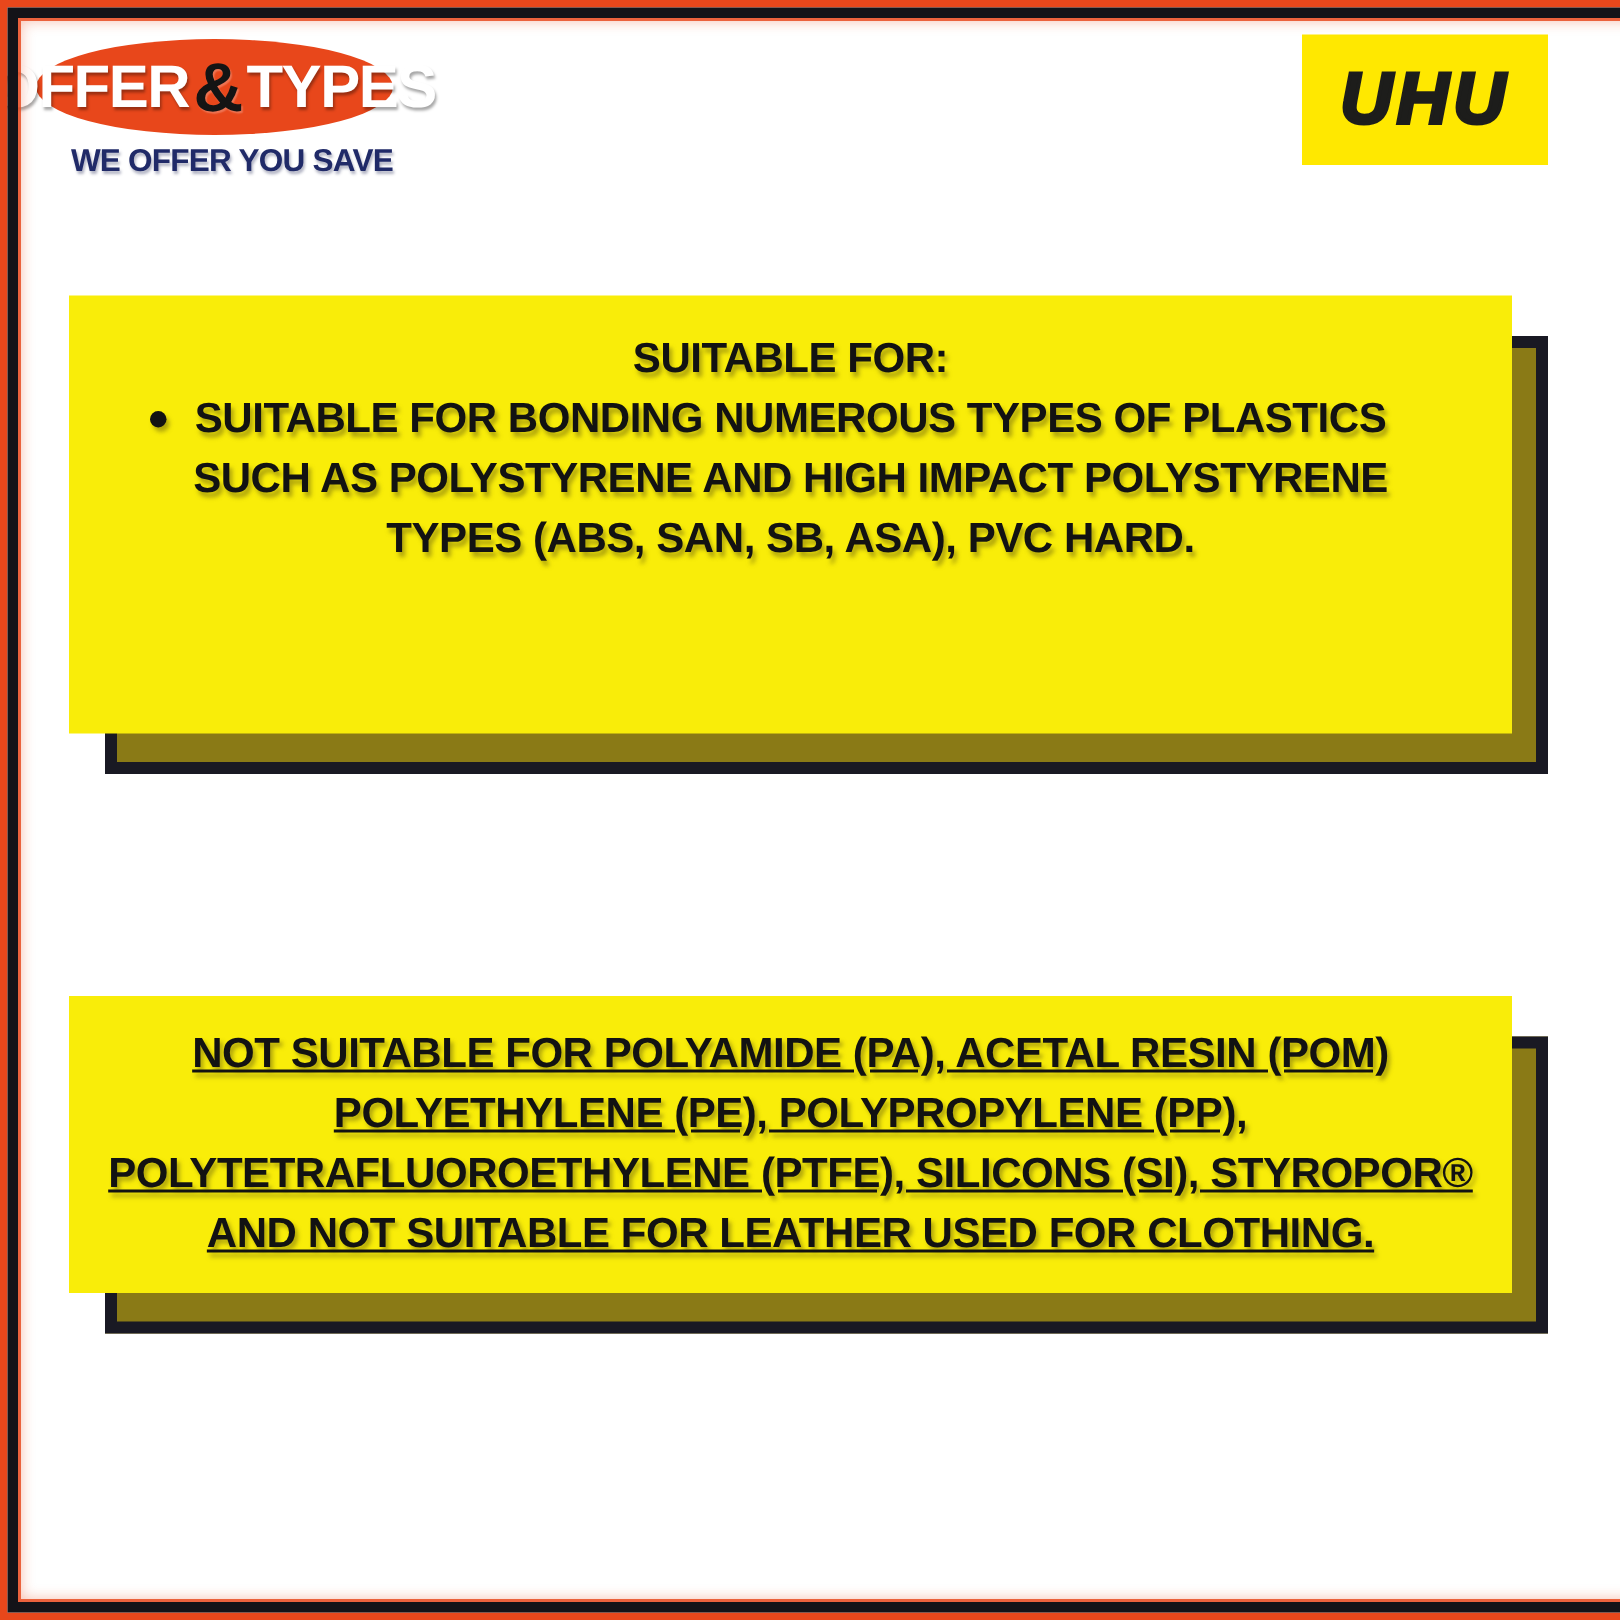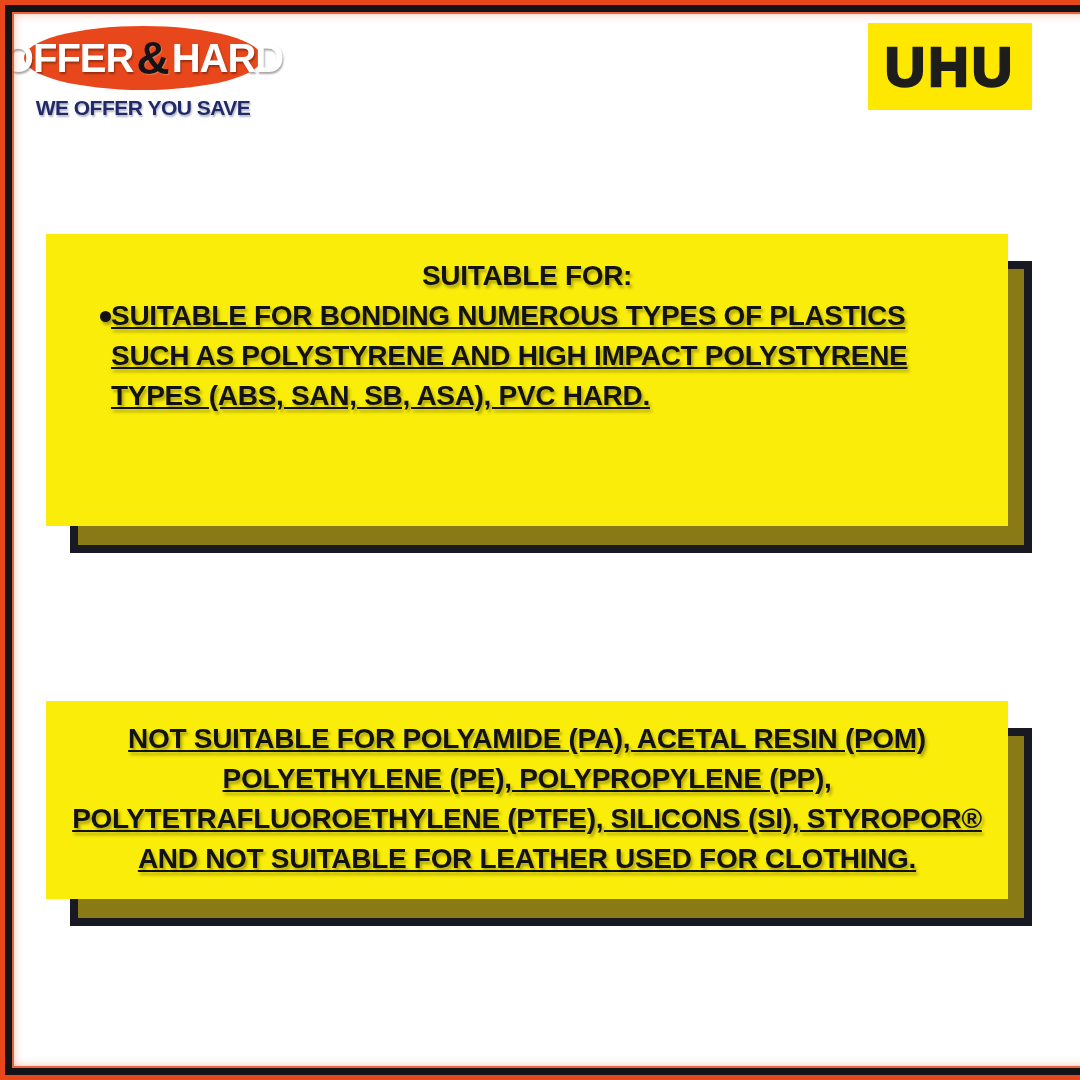--- a/index.html
+++ b/index.html
@@ -33,37 +33,37 @@
   .logo-ellipse .w {
     color: #ffffff; font-weight: 700; font-size: 40px; letter-spacing: -1px;
     text-shadow: 1px 2px 2px rgba(0,0,0,.35);
   }
   .logo-ellipse .b {
     color: #141414; font-weight: 700; font-size: 46px; letter-spacing: -1px;
     margin: 0 1px; text-shadow: 1px 1px 1px rgba(255,255,255,.25);
   }
   .tagline {
     position: absolute; left: 24px; top: 96px; width: 238px;
-    text-align: center;
+    text-align: right;
     color: #202a68; font-weight: 700; font-size: 21px; letter-spacing: -0.5px;
     text-shadow: 1px 2px 2px rgba(30,35,80,.35);
   }
 
   
   .uhu {
     position: absolute; left: 868px; top: 23px;
     width: 164px; height: 87px;
     background: #ffe800;
     display: flex; align-items: center; justify-content: center;
-    color: #1d1d1b; font-weight: 700; font-size: 56px; letter-spacing: 3px;
+    color: #1d1d1b; font-weight: 700; font-size: 48px; letter-spacing: 3px; font-style: italic;
     -webkit-text-stroke: 2.5px #1d1d1b;
   }
 
   
-  .card-wrap { position: absolute; left: 46px; width: 962px; margin-top: 37px; }
+  .card-wrap { position: absolute; left: 46px; width: 962px; }
   .card-wrap.first  { top: 197px; }
   .card-wrap.second { top: 664px; }
   .card-shadow {
     position: absolute; left: 24px; top: 27px;
     width: 100%; height: 100%;
     background: #8a7a16;
     border: 8px solid #191923;
     box-sizing: border-box;
   }
   .card {
@@ -82,36 +82,36 @@
   .card.second { min-height: 193px; padding: 18px 18px 20px; }
   .card-heading { text-align: center; }
   .bullet-row { display: flex; align-items: flex-start; }
   .bullet-dot {
     flex: 0 0 11px; width: 11px; height: 11px;
     margin: 15px 0 0 28px;
     border-radius: 50%;
     background: #121212;
     box-shadow: 2px 3px 3px rgba(115,105,15,.55);
   }
-  .bullet-text { flex: 1; text-align: left; padding-right: 39px; text-decoration: underline; }
+  .bullet-text { flex: 1; text-align: center; padding-right: 39px; }
   .card-body { text-align: center; text-decoration: underline; }
 </style>
 </head>
 <body>
 
 <div class="poster">
 
   <div class="frame-outer"></div>
   <div class="frame-mid"></div>
   <div class="frame-inner"></div>
 
   <div class="logo-ellipse">
     <span class="w">OFFER</span>
     <span class="b">&amp;</span>
-    <span class="w">HARD</span>
+    <span class="w">TYPES</span>
   </div>
   <div class="tagline">WE OFFER YOU SAVE</div>
 
   <div class="uhu">UHU</div>
 
   <div class="card-wrap first">
     <div class="card-shadow"></div>
     <div class="card first">
       <div class="card-heading">SUITABLE FOR:</div>
       <div class="bullet-row">

